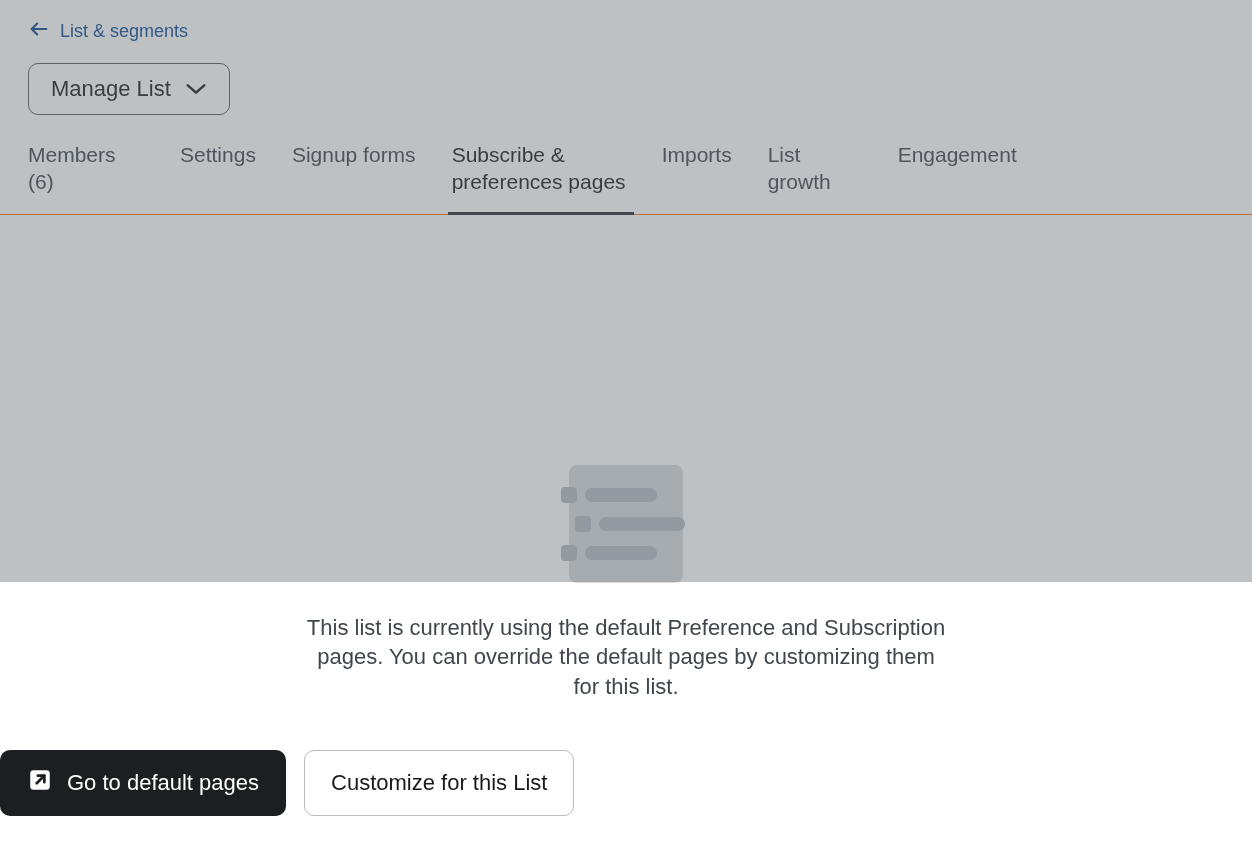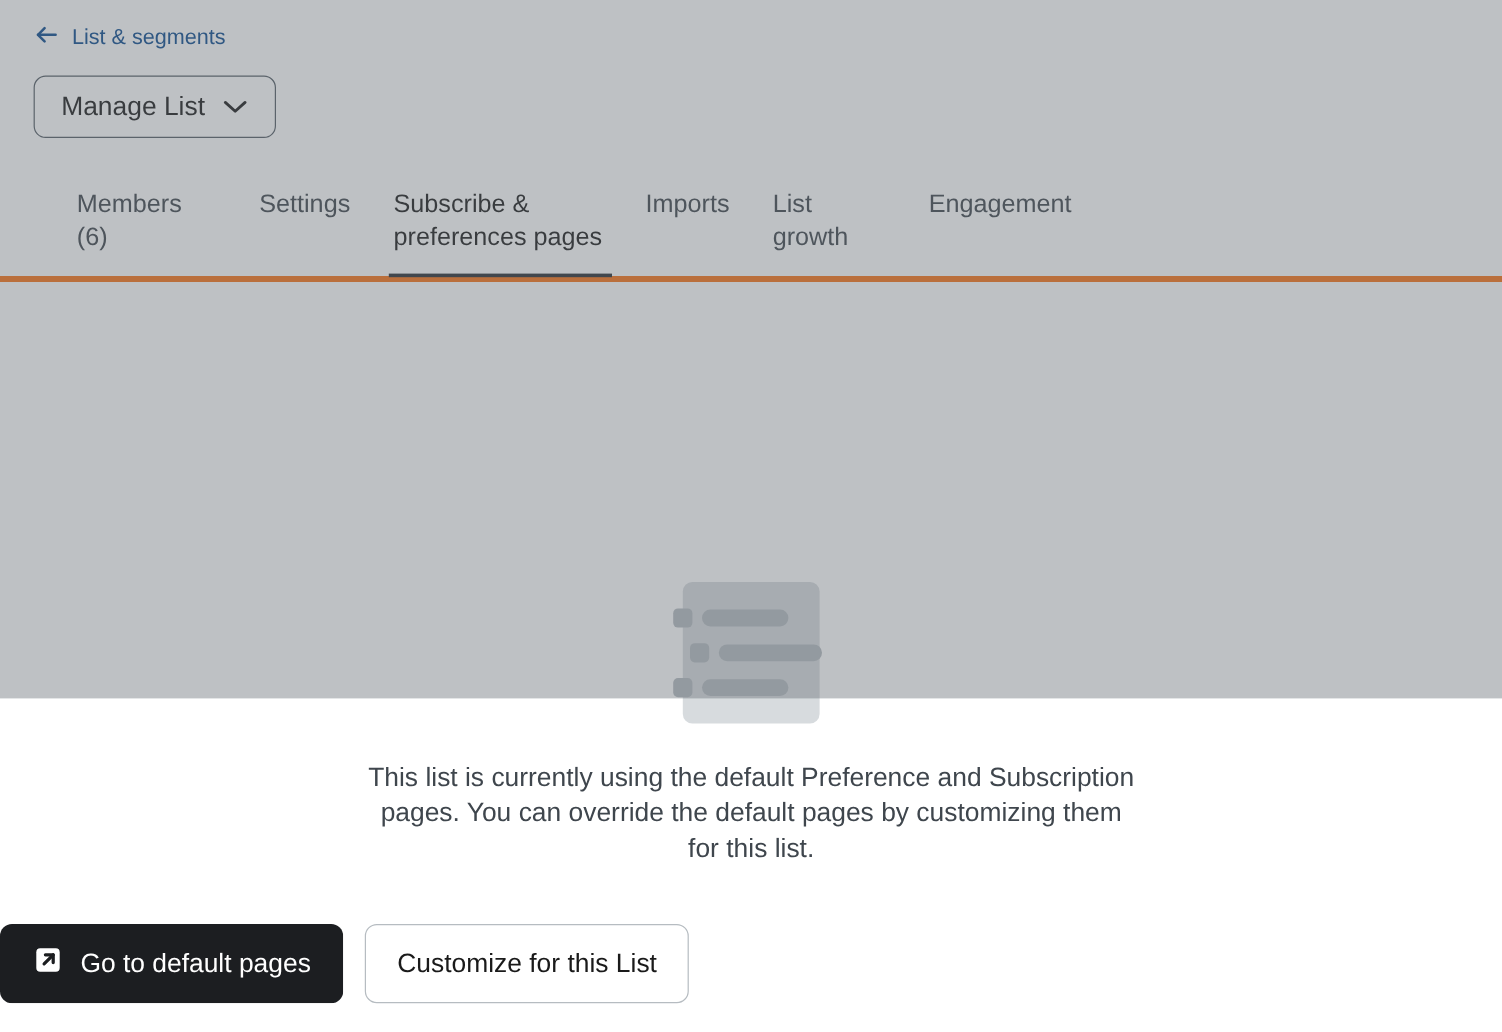--- a/index.html
+++ b/index.html
@@ -76,24 +76,23 @@
       font-size: 22px;
       color: #1a1a1a;
       cursor: pointer;
     }
     .manage-btn svg {
       width: 22px;
       height: 14px;
     }
     .tabs {
       display: flex;
-      margin-top: 42px;
-      border-bottom: 5px solid #f97316;
+      margin-top: 26px;
+      border-bottom: 1px solid #f97316;
       gap: 0;
-      padding-left: 36px;
     }
     .tab {
       padding: 0 36px 18px 0;
       font-size: 21px;
       color: #3f464d;
       cursor: pointer;
       max-width: 180px;
       line-height: 1.3;
     }
     .tab:first-child {
@@ -227,20 +226,23 @@
   </div>
 </div>
 
 <div class="tabs-wrap">
   <div class="tabs">
     <div class="tab" style="padding-left:28px;">
       <span>Members (6)</span>
     </div>
     <div class="tab">
       <span>Settings</span>
+    </div>
+    <div class="tab">
+      <span>Signup forms</span>
     </div>
     <div class="tab active" style="max-width:210px;">
       <span>Subscribe &amp; preferences pages</span>
     </div>
     <div class="tab">
       <span>Imports</span>
     </div>
     <div class="tab" style="max-width:130px;">
       <span>List growth</span>
     </div>

